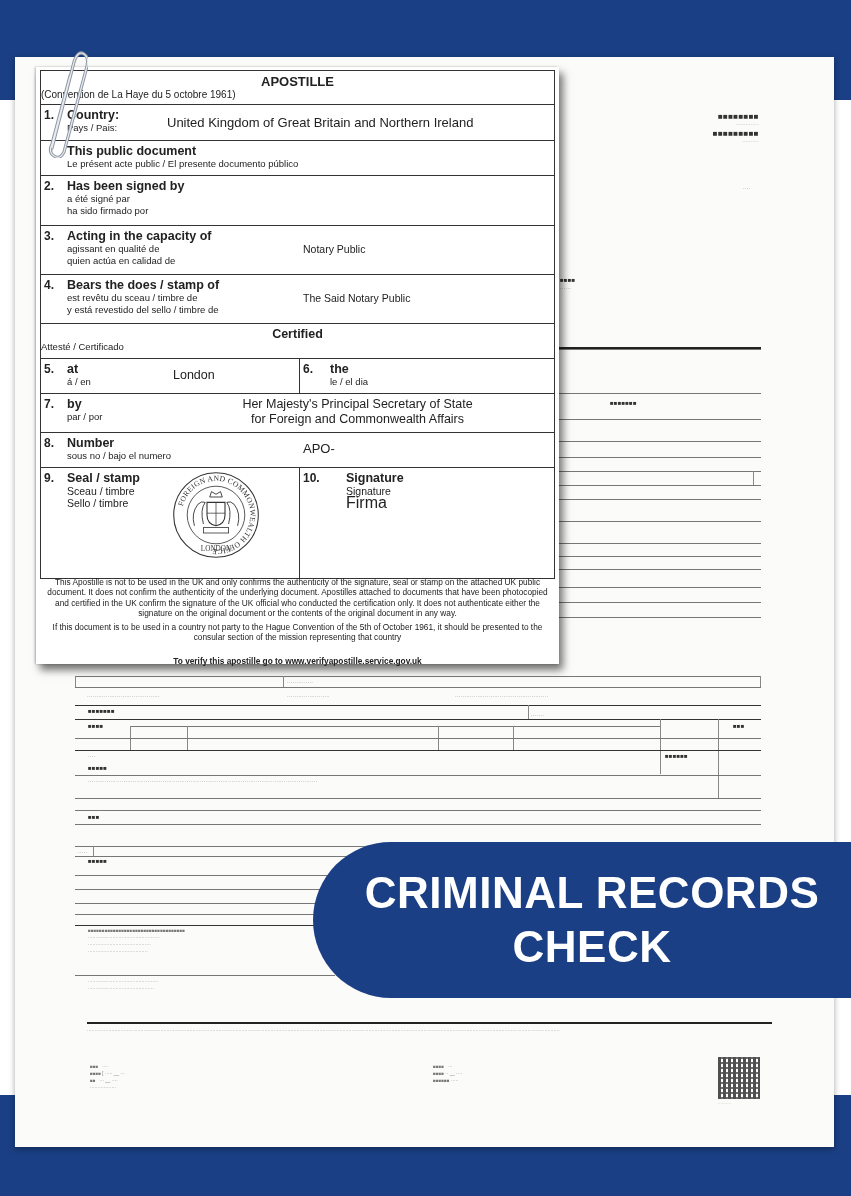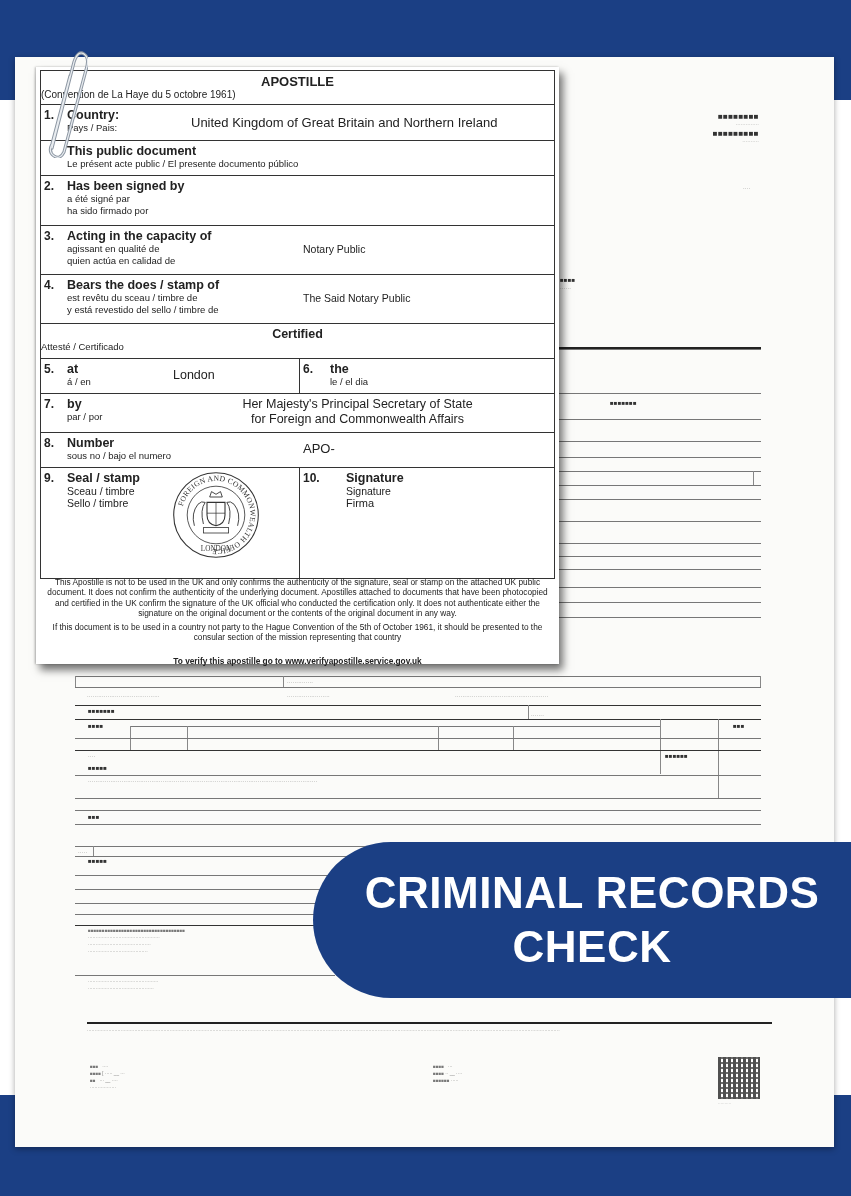--- a/index.html
+++ b/index.html
@@ -162,21 +162,21 @@
     <div class="ap-row" style="height:34px;">
       <div class="ap-title">APOSTILLE</div>
       <div class="ap-sub">(Convention de La Haye du 5 octobre 1961)</div>
     </div>
     <div class="ap-row" style="height:36px;">
       <span class="num">1.</span>
       <div class="lbl">
           <div class="en">Country:</div>
           <div class="fr">Pays / Pais:</div>
         </div>
-      <span class="val" style="left:150px; top:10px; font-size:13px;">United Kingdom of Great Britain and Northern Ireland</span>
+      <span class="val" style="left:126px; top:10px; font-size:13px;">United Kingdom of Great Britain and Northern Ireland</span>
     </div>
     <div class="ap-row" style="height:35px;">
       <div class="lbl">
           <div class="en">This public document</div>
           <div class="fr">Le présent acte public / El presente documento público</div>
         </div>
     </div>
     <div class="ap-row" style="height:50px;">
       <span class="num">2.</span>
       <div class="lbl">
@@ -268,21 +268,21 @@
           <path d="M26 62 q-4 -14 4 -24 q4 -4 8 -2 q-6 8 -2 24" fill="none" stroke="#333" stroke-width="1"></path>
           <path d="M74 62 q4 -14 -4 -24 q-4 -4 -8 -2 q6 8 2 24" fill="none" stroke="#333" stroke-width="1"></path>
           <rect x="36" y="64" width="28" height="6" fill="none" stroke="#333" stroke-width=".9"></rect>
         </svg>
       </div>
       <div class="half right" style="left:258px; right:0;">
         <span class="num">10.</span>
         <div class="lbl" style="left:46px;">
             <div class="en">Signature</div>
             <div class="fr" style="font-size:10.5px;">Signature</div>
-            <div class="fr" style="font-size:11px;">Firma</div>
+            <div class="fr" style="font-size:16px;">Firma</div>
           </div>
       </div>
     </div>
   </div>
   <div class="ap-foot">
     <p>This Apostille is not to be used in the UK and only confirms the authenticity of the signature, seal or stamp on the attached UK public document. It does not confirm the authenticity of the underlying document. Apostilles attached to documents that have been photocopied and certified in the UK confirm the signature of the UK official who conducted the certification only. It does not authenticate either the signature on the original document or the contents of the original document in any way.</p>
     <p>If this document is to be used in a country not party to the Hague Convention of the 5th of October 1961, it should be presented to the consular section of the mission representing that country</p>
     <div class="verify">To verify this apostille go to www.verifyapostille.service.gov.uk</div>
   </div>
 </div>

